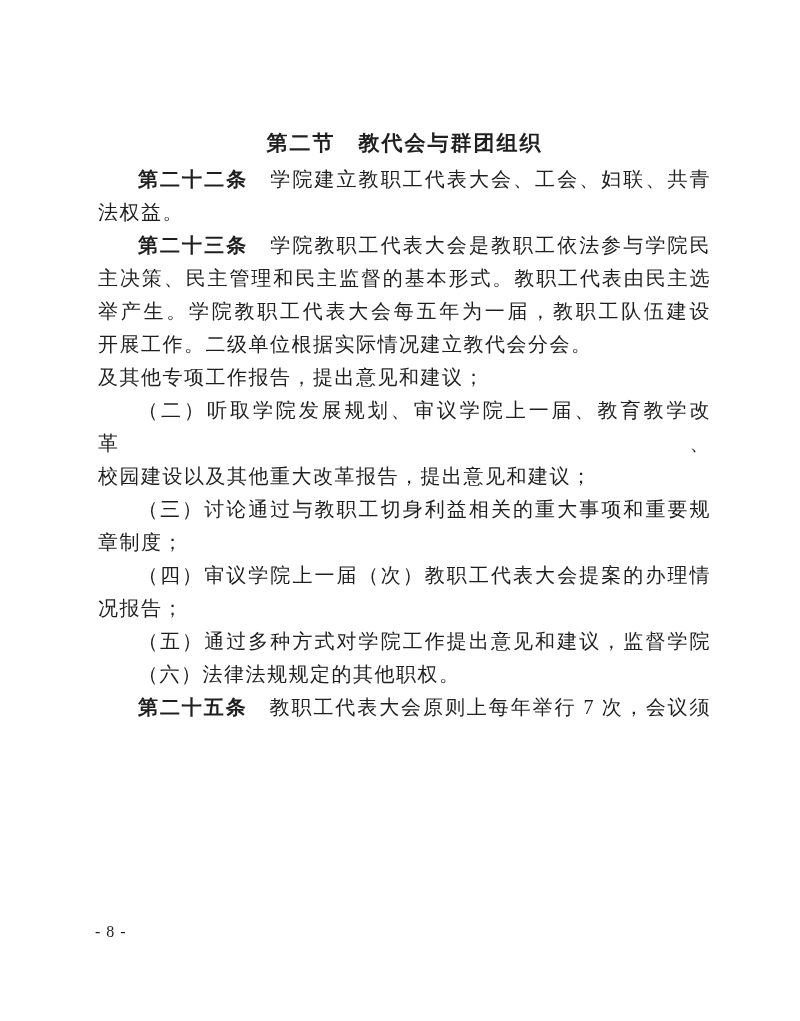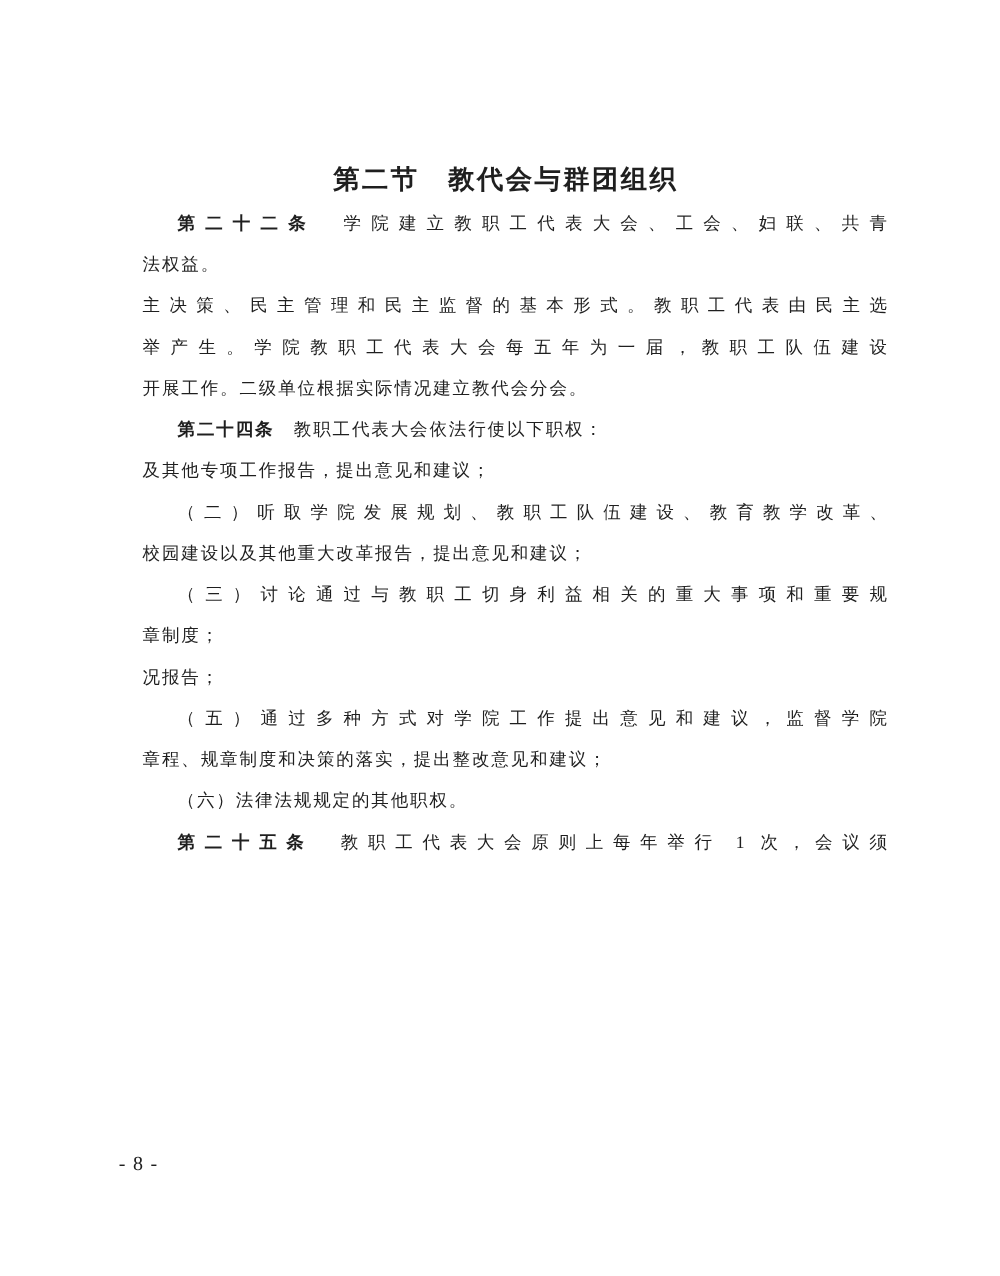--- a/index.html
+++ b/index.html
@@ -29,27 +29,26 @@
     font-weight: bold;
     line-height: 33px;
     text-align: center;
     letter-spacing: 2px;
     white-space: pre-wrap;
   }
   .doc-body {
     width: 613px;
   }
   .doc-line {
-    font-size: 14px;
+    font-size: 20px;
     line-height: 33px;
     letter-spacing: 1.5px;
     text-align: justify;
     text-justify: inter-character;
     white-space: pre-wrap;
-    margin-left: 16px;
   }
   .doc-line.full {
     text-align-last: justify;
   }
   .doc-line.indent {
     text-indent: 2em;
   }
   .seg.bold {
     font-weight: bold;
   }
@@ -65,30 +64,30 @@
 </style>
 </head>
 <body>
 
 <div class="page">
   <div class="content">
     <h1 class="title">第二节　教代会与群团组织</h1>
     <div class="doc-body">
         <div class="doc-line full indent"><span class="seg bold">第二十二条</span><span class="seg">　学院建立教职工代表大会、工会、妇联、共青</span></div>
         <div class="doc-line"><span class="seg">法权益。</span></div>
+        <div class="doc-line full indent"><span class="seg bold">第二十三条</span><span class="seg">　学院教职工代表大会是教职工依法参与学院民</span></div>
         <div class="doc-line full"><span class="seg">主决策、民主管理和民主监督的基本形式。教职工代表由民主选</span></div>
         <div class="doc-line full"><span class="seg">举产生。学院教职工代表大会每五年为一届，教职工队伍建设</span></div>
         <div class="doc-line"><span class="seg">开展工作。二级单位根据实际情况建立教代会分会。</span></div>
-        <div class="doc-line indent"><span class="seg bold">第二十四条</span><span class="seg">　教职工代表大会依法行使以下职权：</span></div>
         <div class="doc-line"><span class="seg">及其他专项工作报告，提出意见和建议；</span></div>
-        <div class="doc-line full indent"><span class="seg">（二）听取学院发展规划、教职工队伍建设、教育教学改革、</span></div>
+        <div class="doc-line full indent"><span class="seg">（二）听取学院发展规划、审议学院上一届、教育教学改革、</span></div>
         <div class="doc-line"><span class="seg">校园建设以及其他重大改革报告，提出意见和建议；</span></div>
         <div class="doc-line full indent"><span class="seg">（三）讨论通过与教职工切身利益相关的重大事项和重要规</span></div>
         <div class="doc-line"><span class="seg">章制度；</span></div>
+        <div class="doc-line full indent"><span class="seg">（四）审议学院上一届（次）教职工代表大会提案的办理情</span></div>
         <div class="doc-line"><span class="seg">况报告；</span></div>
         <div class="doc-line full indent"><span class="seg">（五）通过多种方式对学院工作提出意见和建议，监督学院</span></div>
-        <div class="doc-line"><span class="seg">章程、规章制度和决策的落实，提出整改意见和建议；</span></div>
         <div class="doc-line indent"><span class="seg">（六）法律法规规定的其他职权。</span></div>
-        <div class="doc-line full indent"><span class="seg bold">第二十五条</span><span class="seg">　教职工代表大会原则上每年举行 1 次，会议须</span></div>
+        <div class="doc-line full indent"><span class="seg bold">第二十五条</span><span class="seg">　教职工代表大会原则上每年举行 7 次，会议须</span></div>
       </div>
   </div>
   <div class="page-number">- 8 -</div>
 </div>
 
 </body></html>

